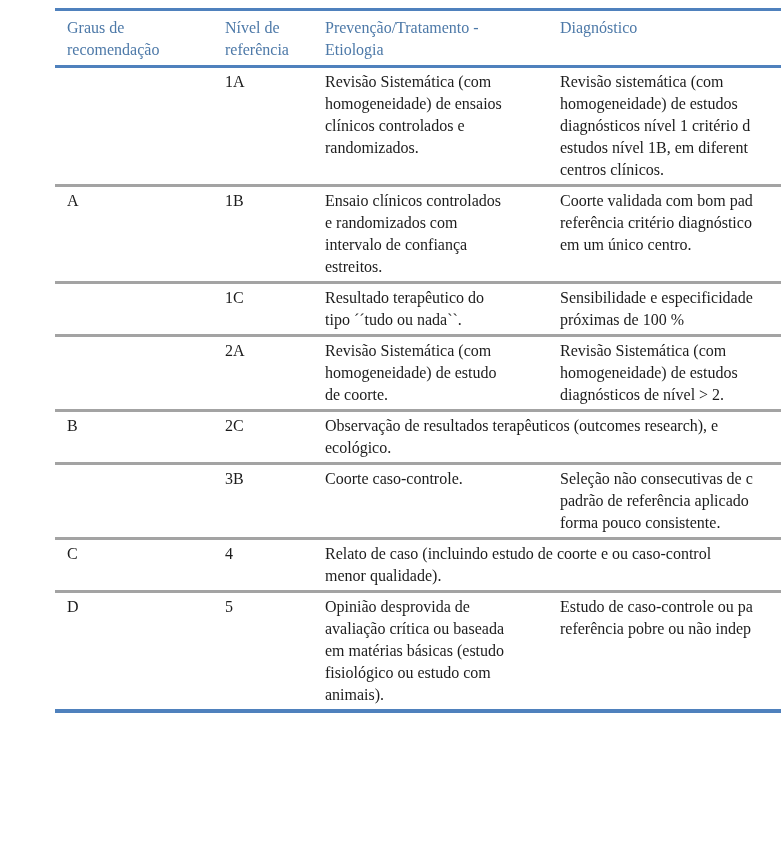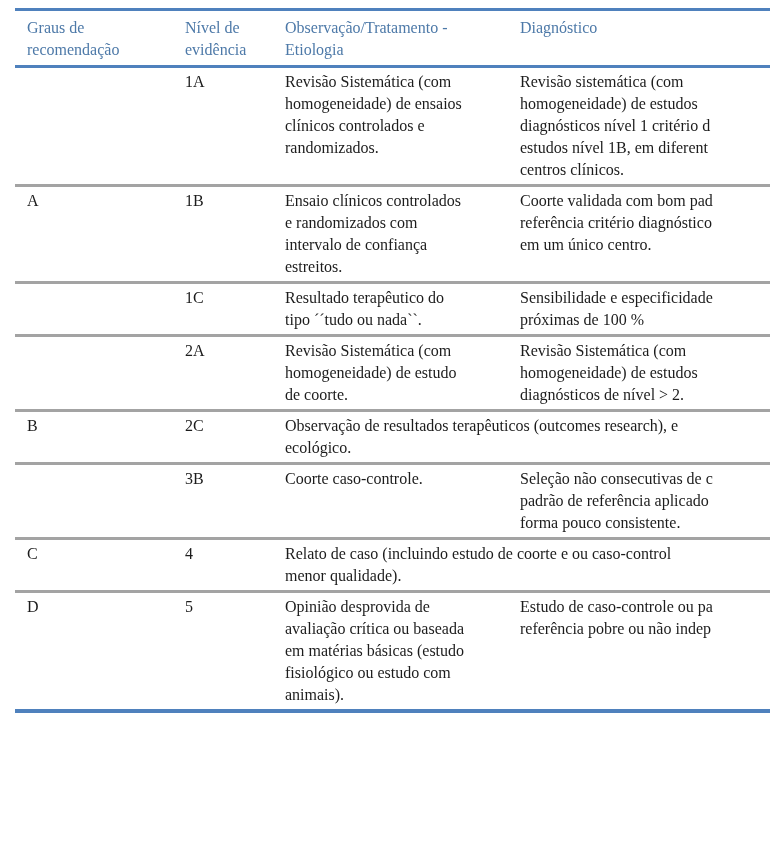--- a/index.html
+++ b/index.html
@@ -8,20 +8,21 @@
     background: #ffffff;
     font-family: "Liberation Serif", serif;
   }
   .page {
     width: 781px;
     height: 850px;
     overflow: hidden;
     background: #ffffff;
     box-sizing: border-box;
     padding-top: 8px;
+    padding-left: 40px;
   }
   table.evidence {
     border-collapse: collapse;
     table-layout: fixed;
     width: 755px;
     margin-left: 15px;
     font-size: 16px;
     line-height: 22px;
     color: #1c1c1c;
   }
@@ -65,22 +66,22 @@
       <col class="c1">
         <col class="c2">
         <col class="c3">
         <col class="c4">
     </colgroup>
     <thead>
       <tr>
         <th>Graus de
 recomendação</th>
         <th>Nível de
-evidência</th>
-        <th>Observação/Tratamento -
+referência</th>
+        <th>Prevenção/Tratamento -
 Etiologia</th>
         <th>Diagnóstico</th>
       </tr>
     </thead>
     <tbody>
       <tr>
         <td></td>
         <td>1A</td>
         <td>Revisão Sistemática (com
 homogeneidade) de ensaios

